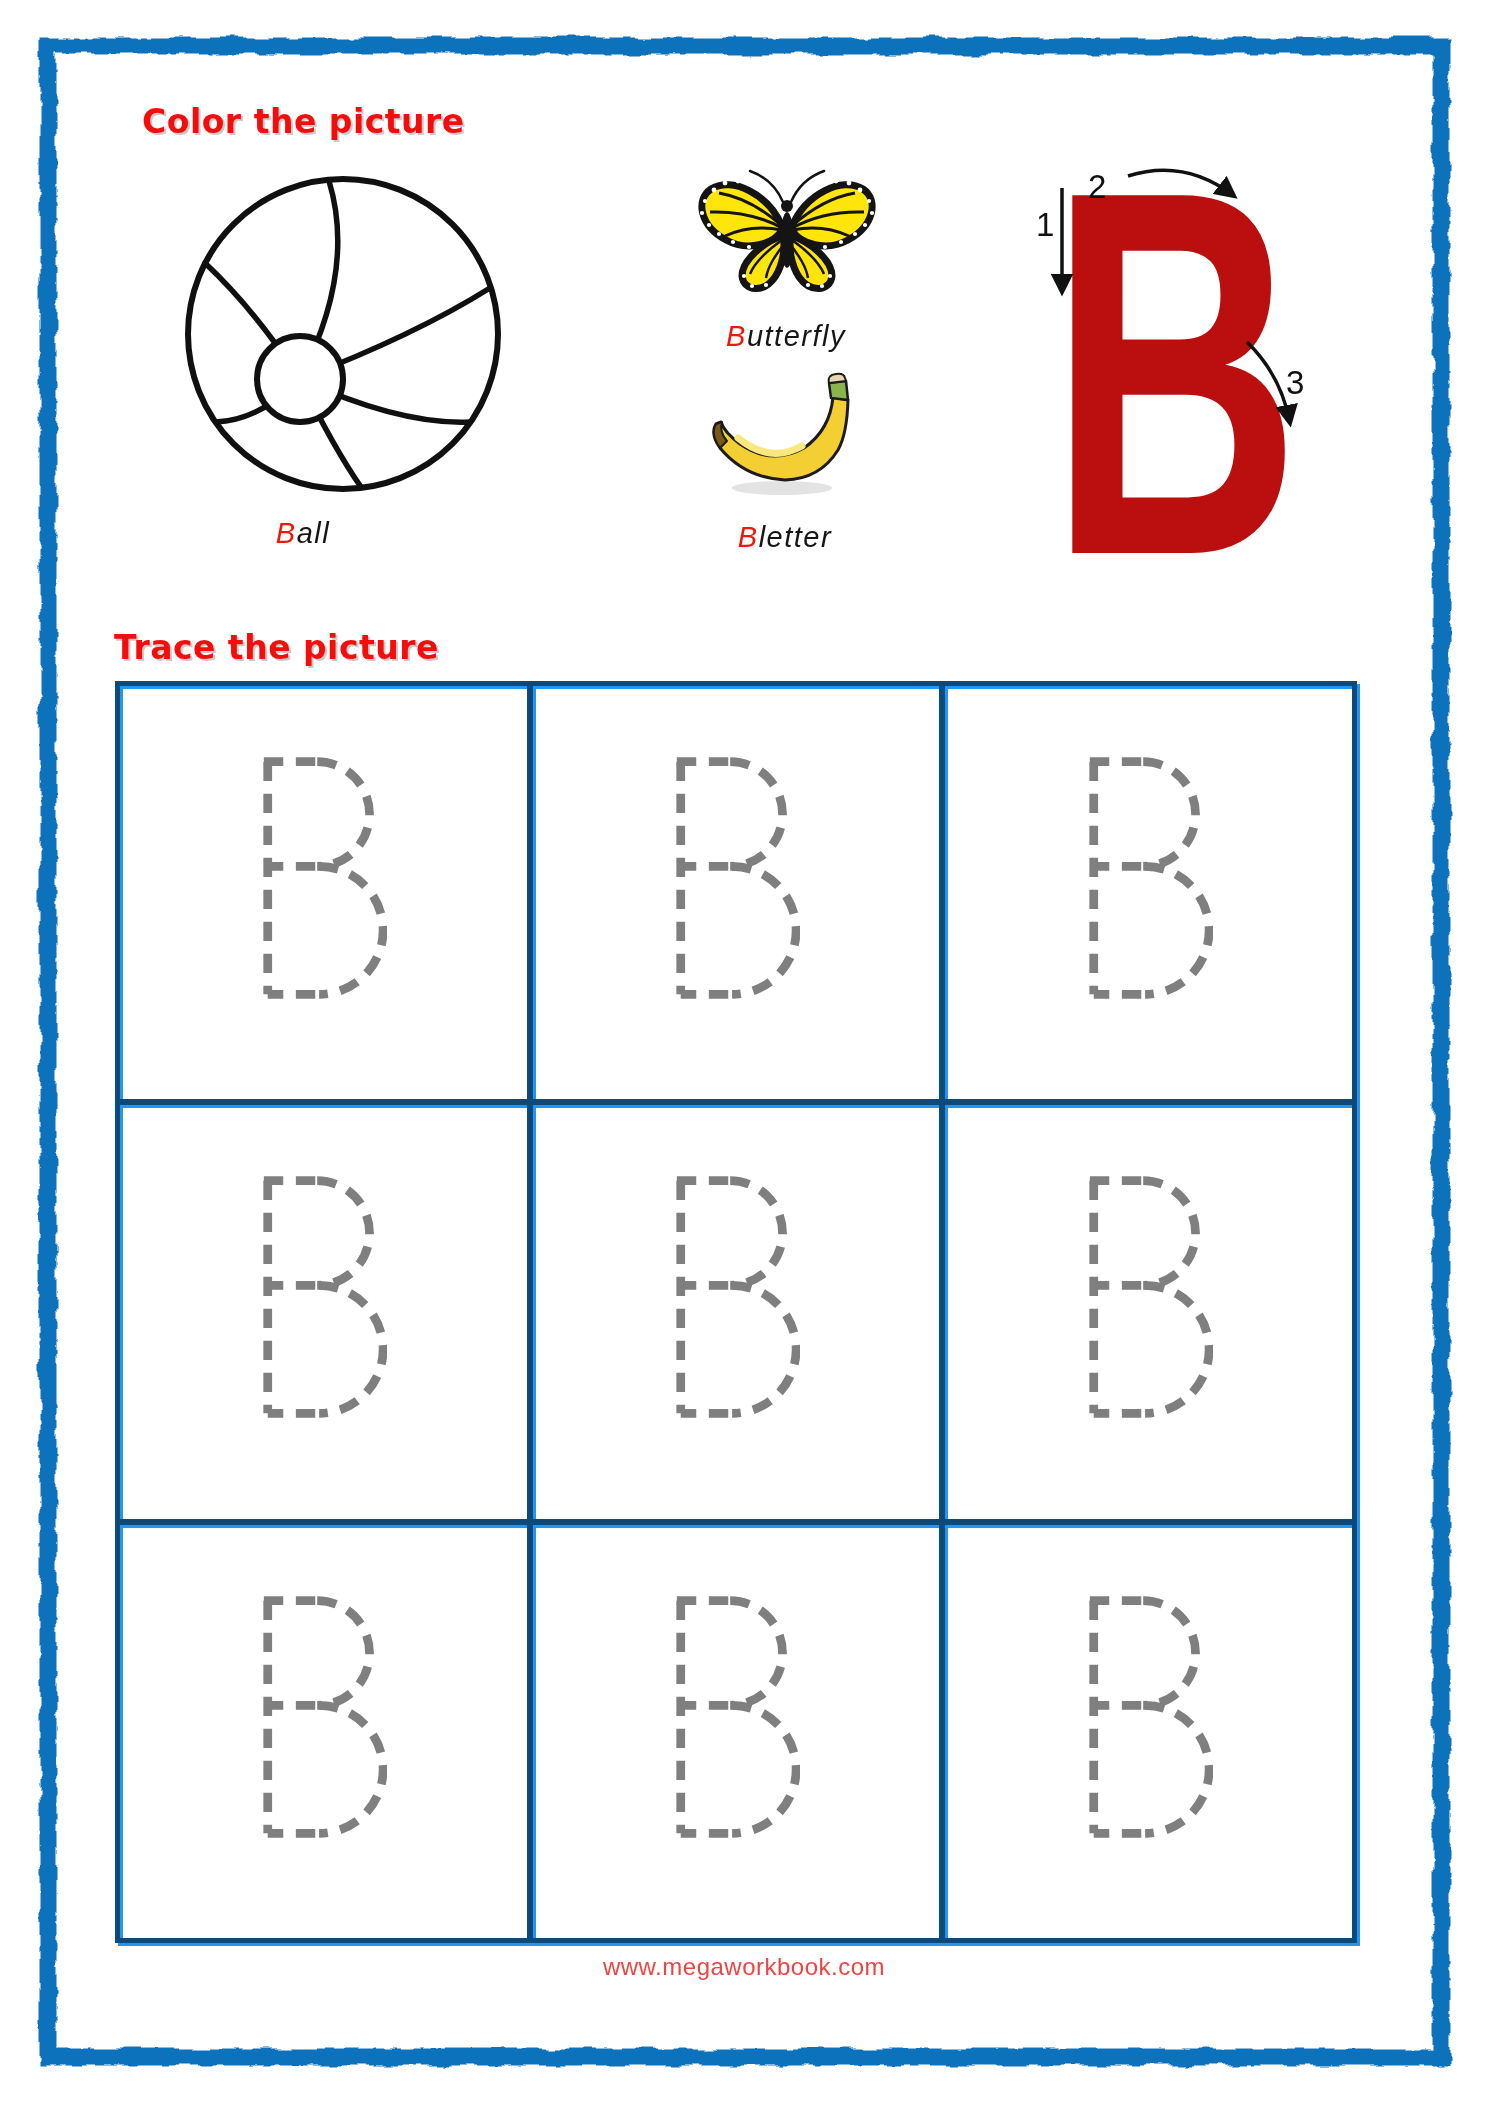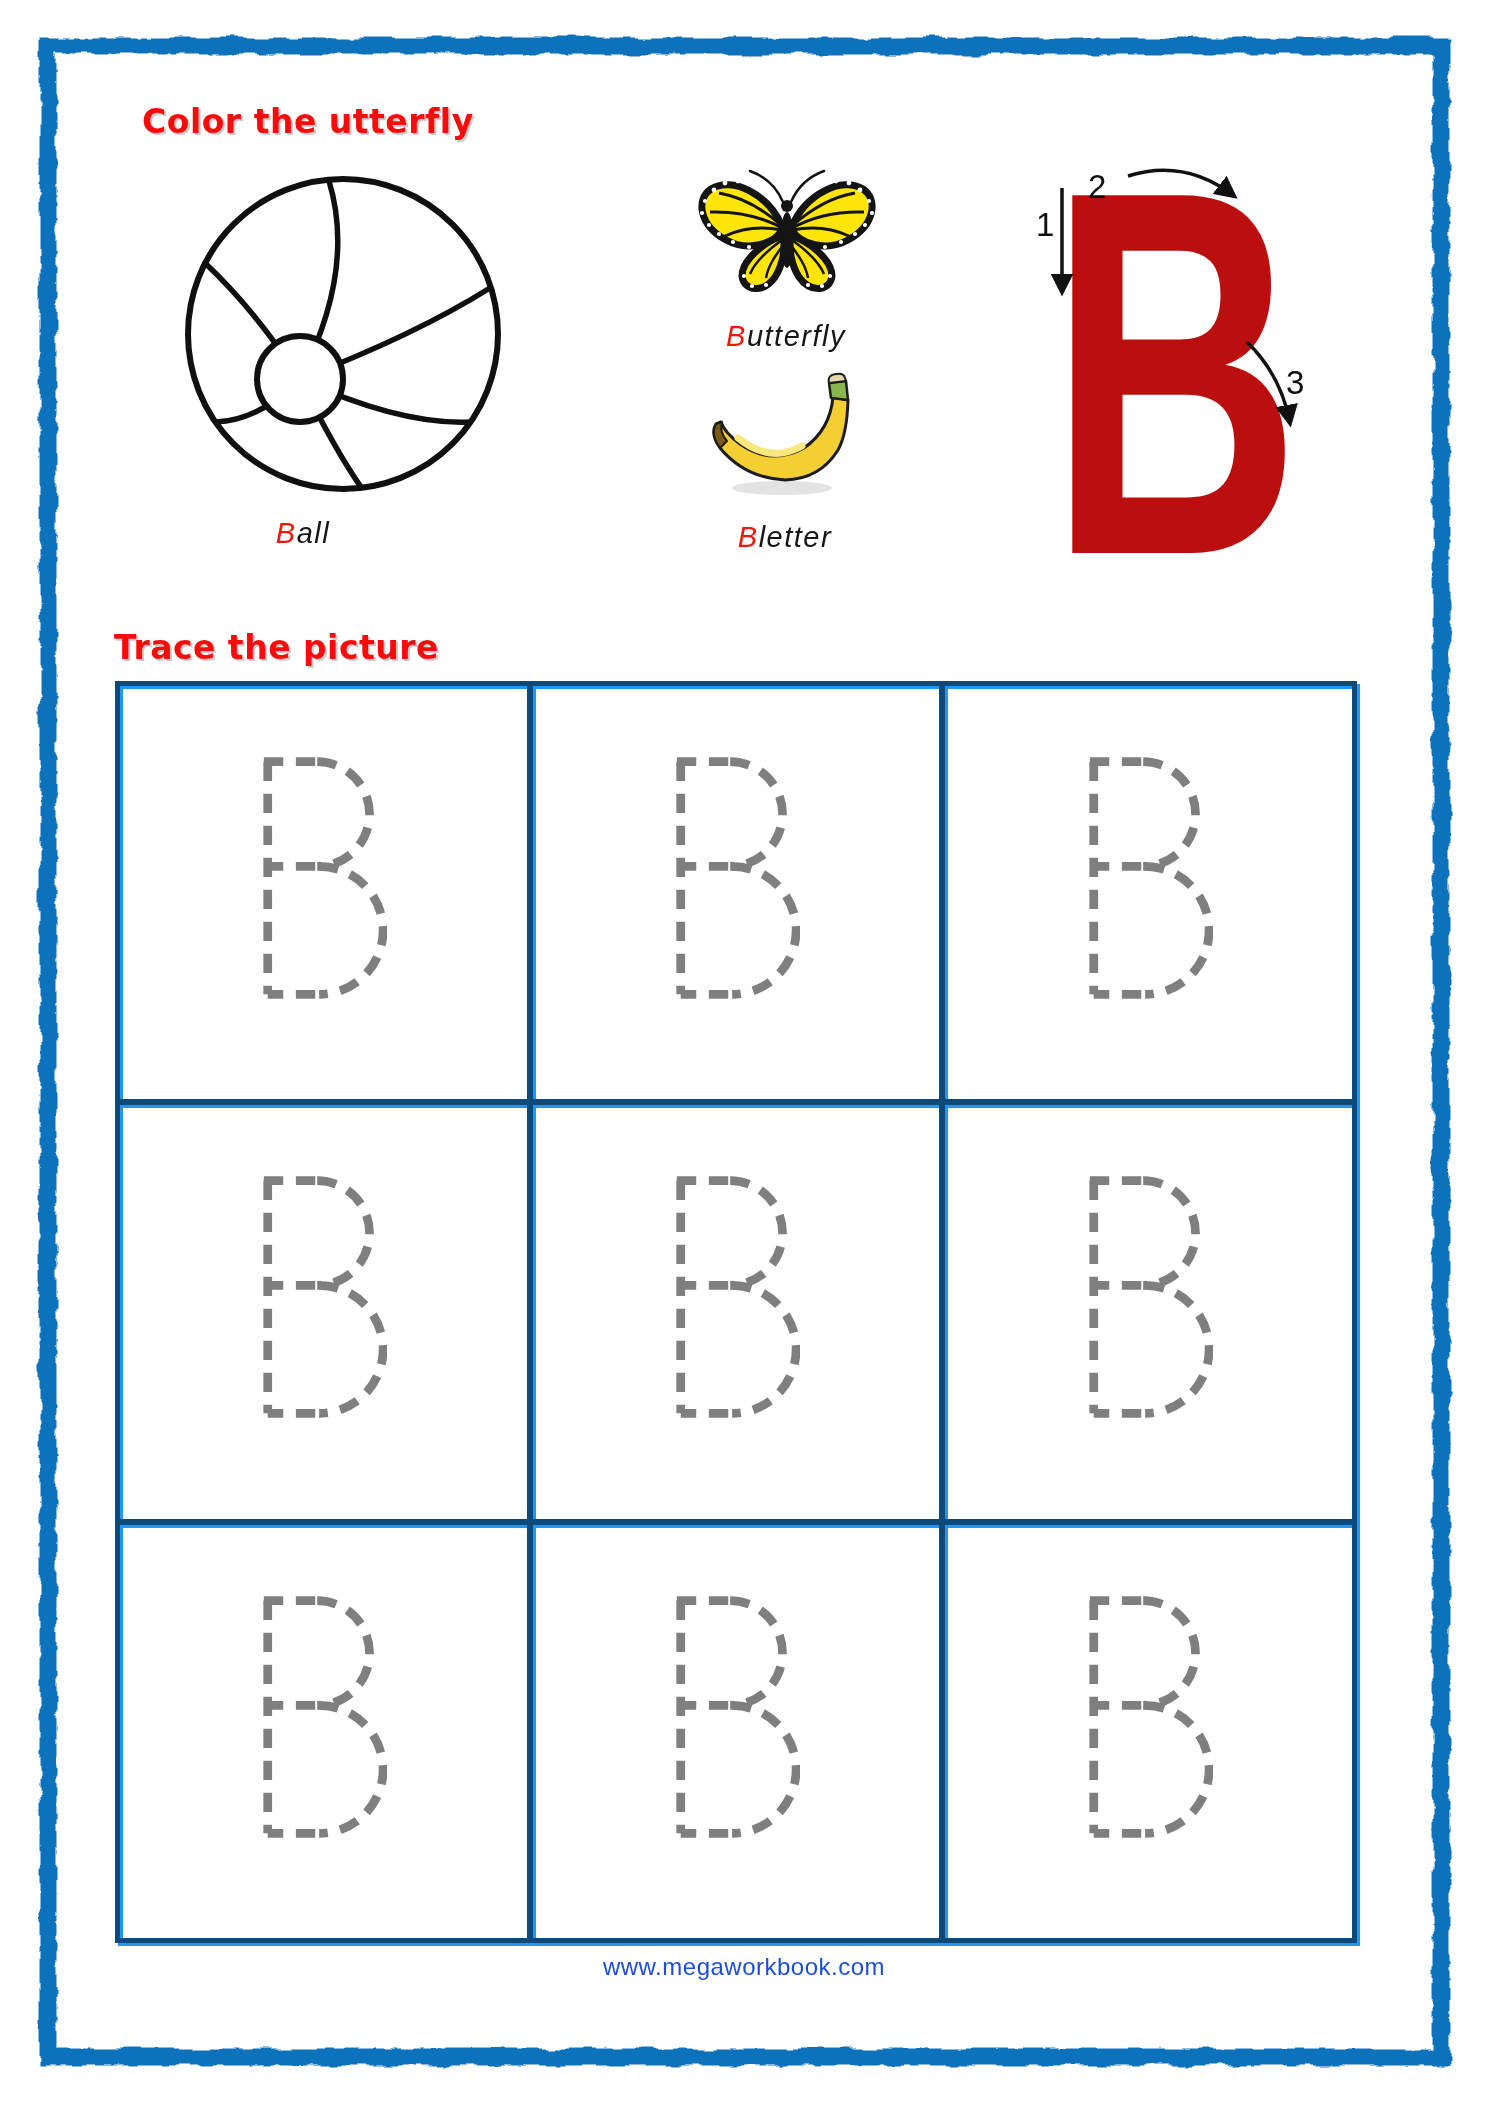--- a/index.html
+++ b/index.html
@@ -28,21 +28,21 @@
   }
   .trace-cell{
     box-sizing:border-box;background:#fff;
     border:3px solid #0d4979;
     box-shadow:inset 3px 3px 0 #2196f3;
     display:flex;justify-content:center;align-items:flex-start;
     padding-top:67px;
   }
   .footer{
     position:absolute;left:744px;top:1953px;transform:translateX(-50%);
-    font-size:24px;color:#1d4ed8;letter-spacing:.5px;
+    font-size:24px;color:#ef4444;letter-spacing:.5px;
   }
 </style>
 </head>
 <body>
 
 <div class="page">
 
   <svg width="0" height="0" style="position:absolute" aria-hidden="true">
     <defs>
       <symbol id="traceB" viewBox="0 0 132 252">
@@ -61,21 +61,21 @@
   <svg class="abs" style="left:0;top:0" width="1489" height="2105">
     <defs>
       <filter id="roughEdge" x="-5%" y="-5%" width="110%" height="110%">
         <feTurbulence type="fractalNoise" baseFrequency="0.035 0.045" numOctaves="3" seed="11" result="n"></feTurbulence>
         <feDisplacementMap in="SourceGraphic" in2="n" scale="9"></feDisplacementMap>
       </filter>
     </defs>
     <rect x="48" y="46" width="1393" height="2011" fill="none" stroke="#0e72bc" stroke-width="17" filter="url(#roughEdge)"></rect>
   </svg>
 
-  <div class="heading" style="left:142px;top:102px">Color the utterfly</div>
+  <div class="heading" style="left:142px;top:102px">Color the picture</div>
 
   <svg class="abs" style="left:160px;top:150px" width="380" height="372" viewBox="0 0 380 372">
     <circle cx="183" cy="184" r="155" fill="#ffffff" stroke="#101010" stroke-width="6"></circle>
     <g stroke="#101010" stroke-width="5.5" fill="none" stroke-linecap="round">
       <path d="M140,229 Q196,120 169,31"></path>
       <path d="M140,229 Q95,160 45,113"></path>
       <path d="M140,229 Q255,185 330,138"></path>
       <path d="M140,229 Q240,275 310,272"></path>
       <path d="M140,229 Q175,300 201,337"></path>
       <path d="M140,229 Q100,270 56,272"></path>

